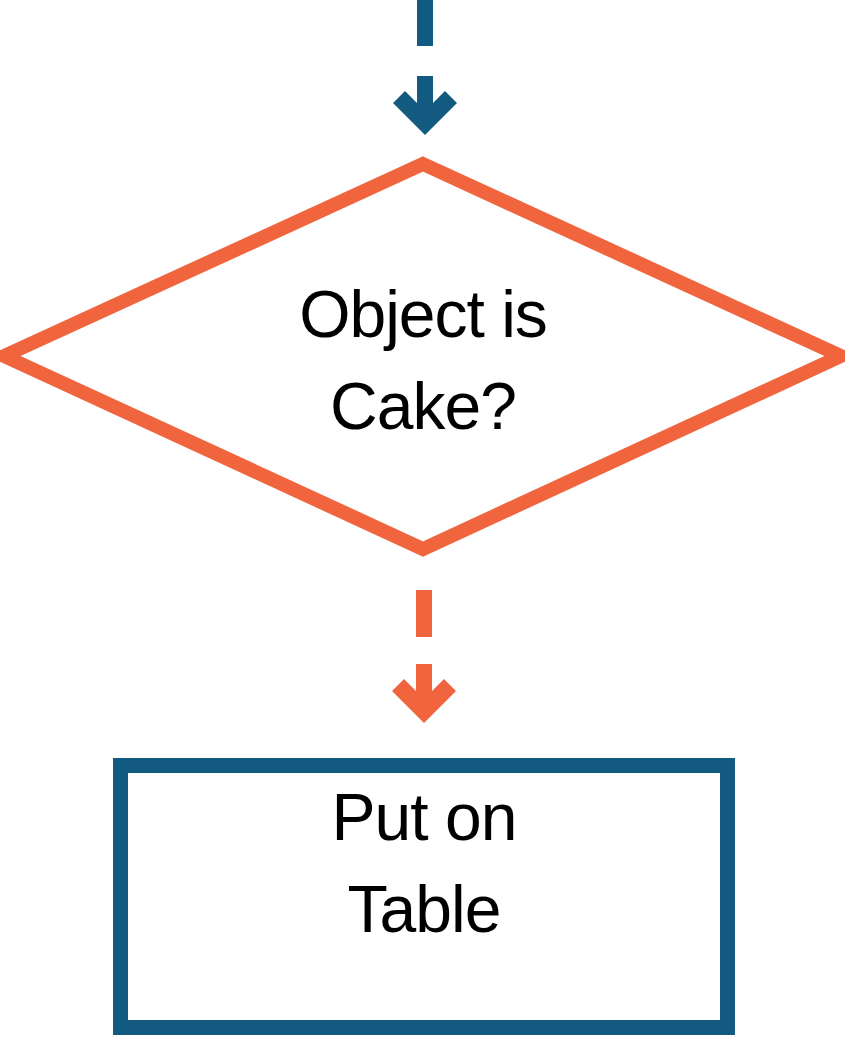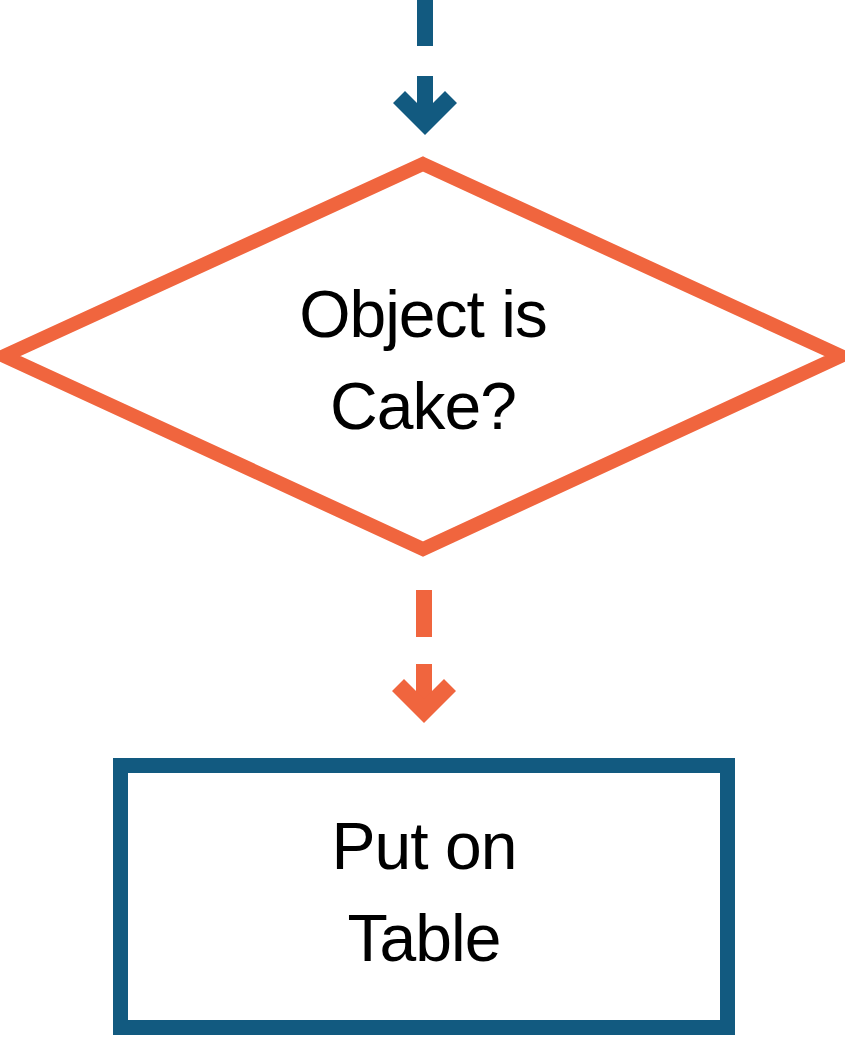--- a/index.html
+++ b/index.html
@@ -36,21 +36,21 @@
     pointer-events: none;
   }
   .decision-label {
     left: 123px;
     top: 264px;
     width: 600px;
     height: 192px;
   }
   .action-label {
     left: 124px;
-    top: 796px;
+    top: 767px;
     width: 600px;
     height: 192px;
   }
 </style>
 </head>
 <body>
 
 <div class="stage">
   <svg width="845" height="1038" viewBox="0 0 845 1038">
 

